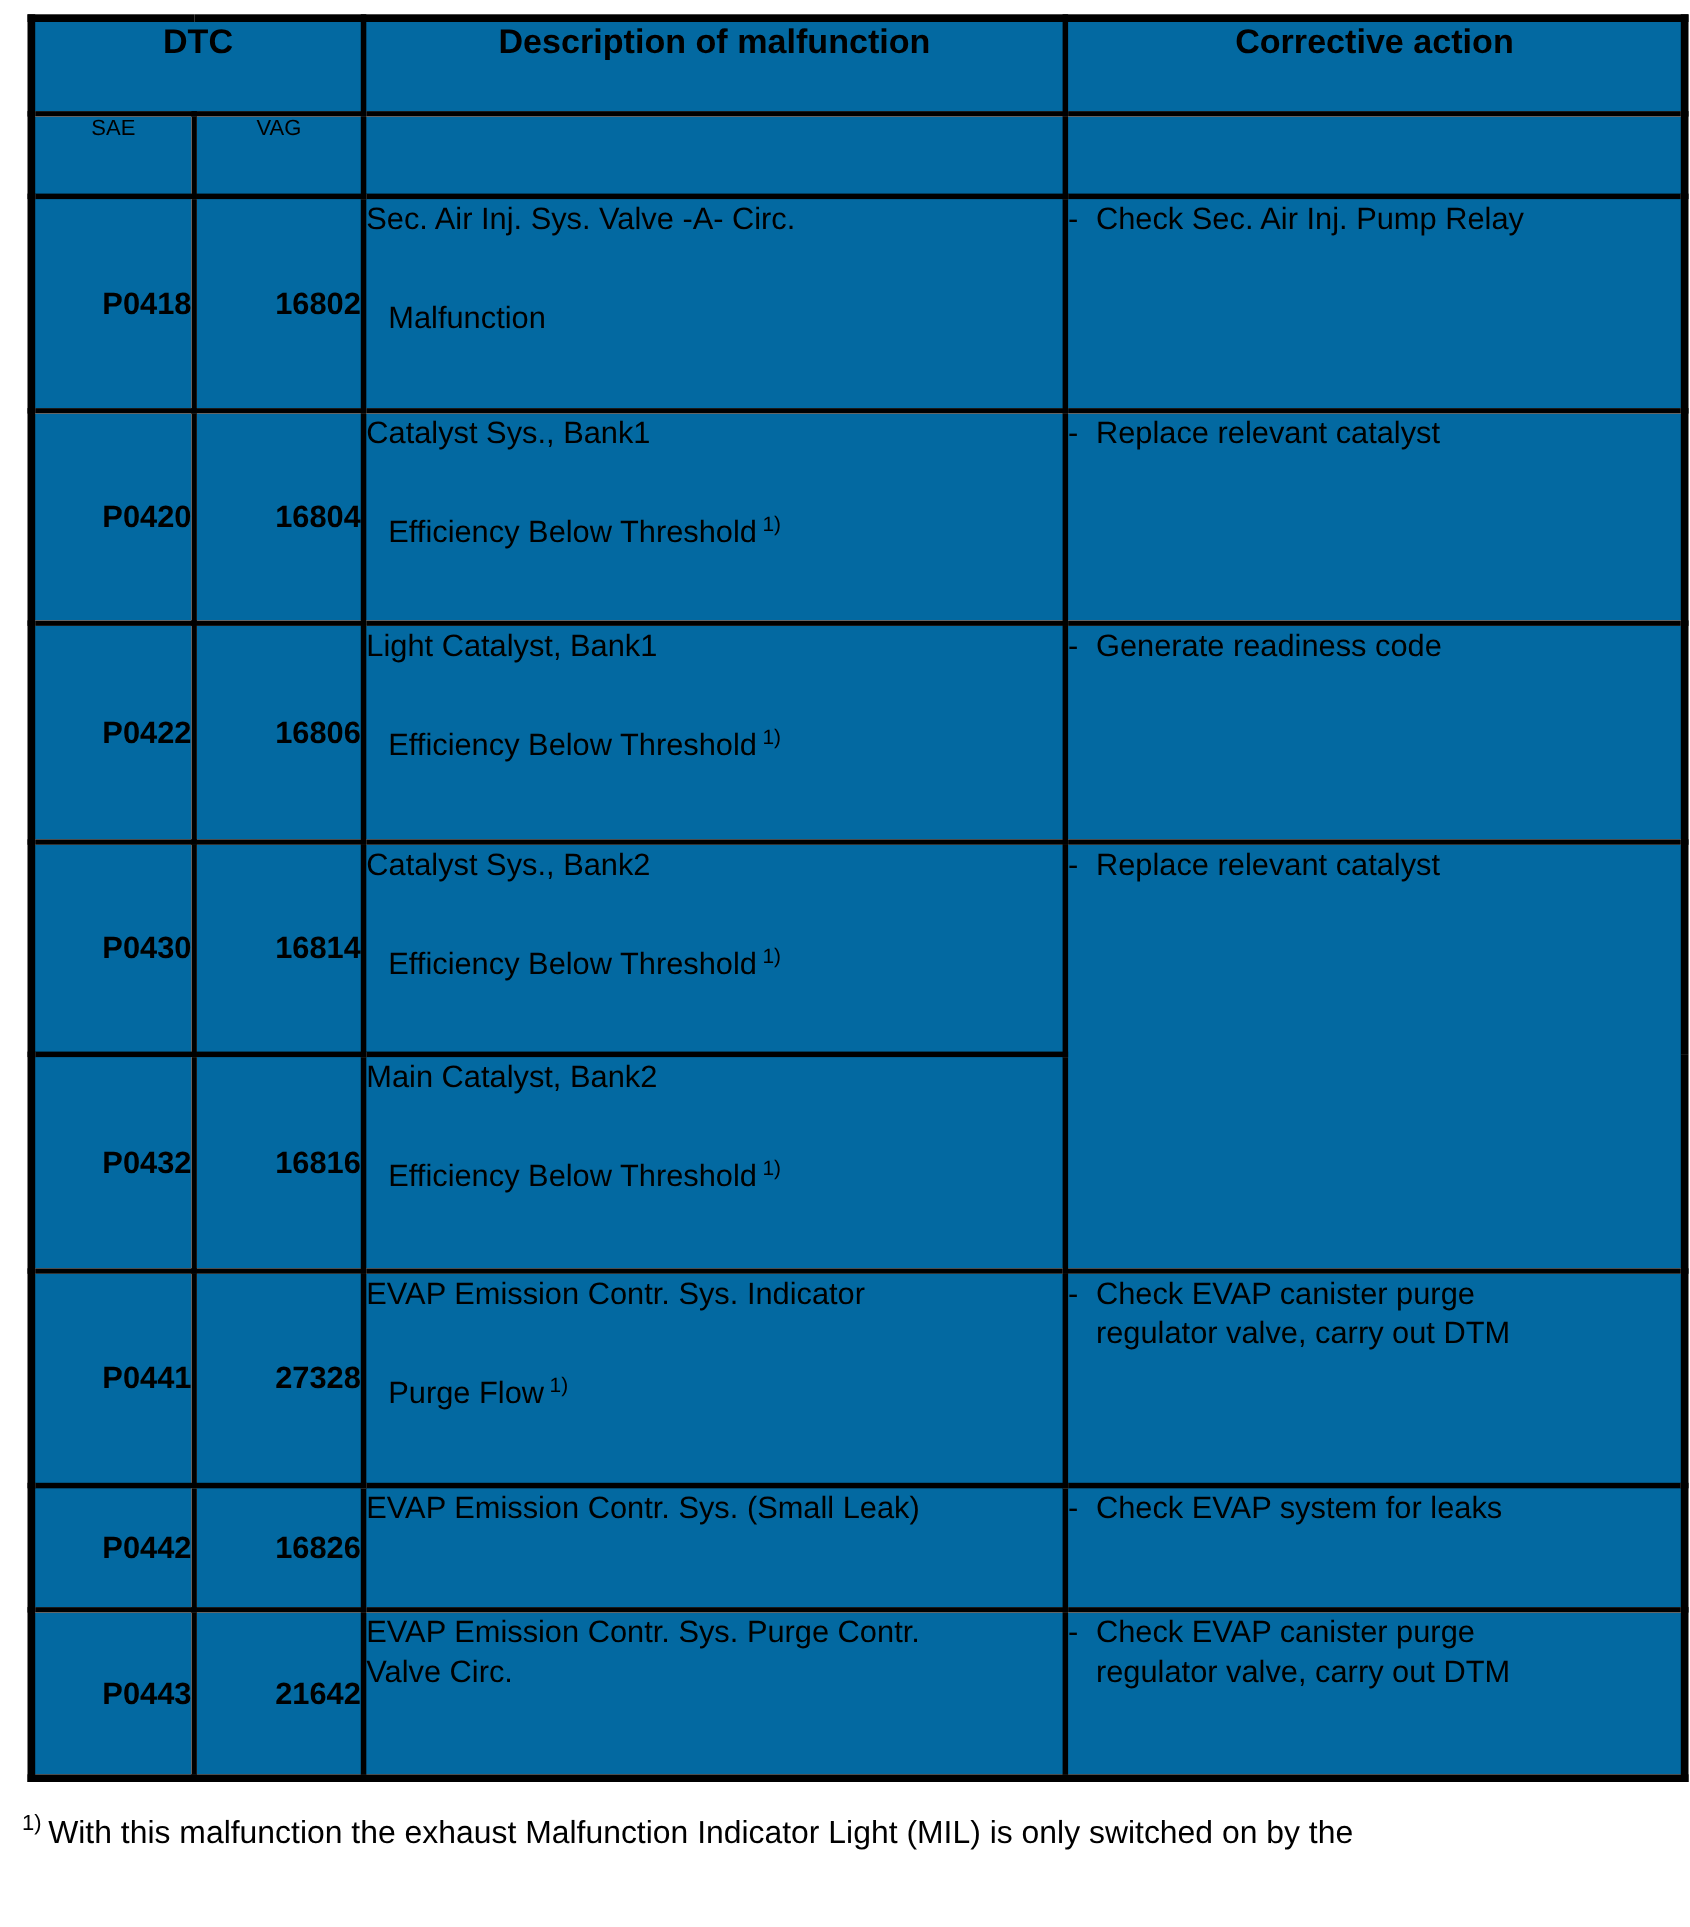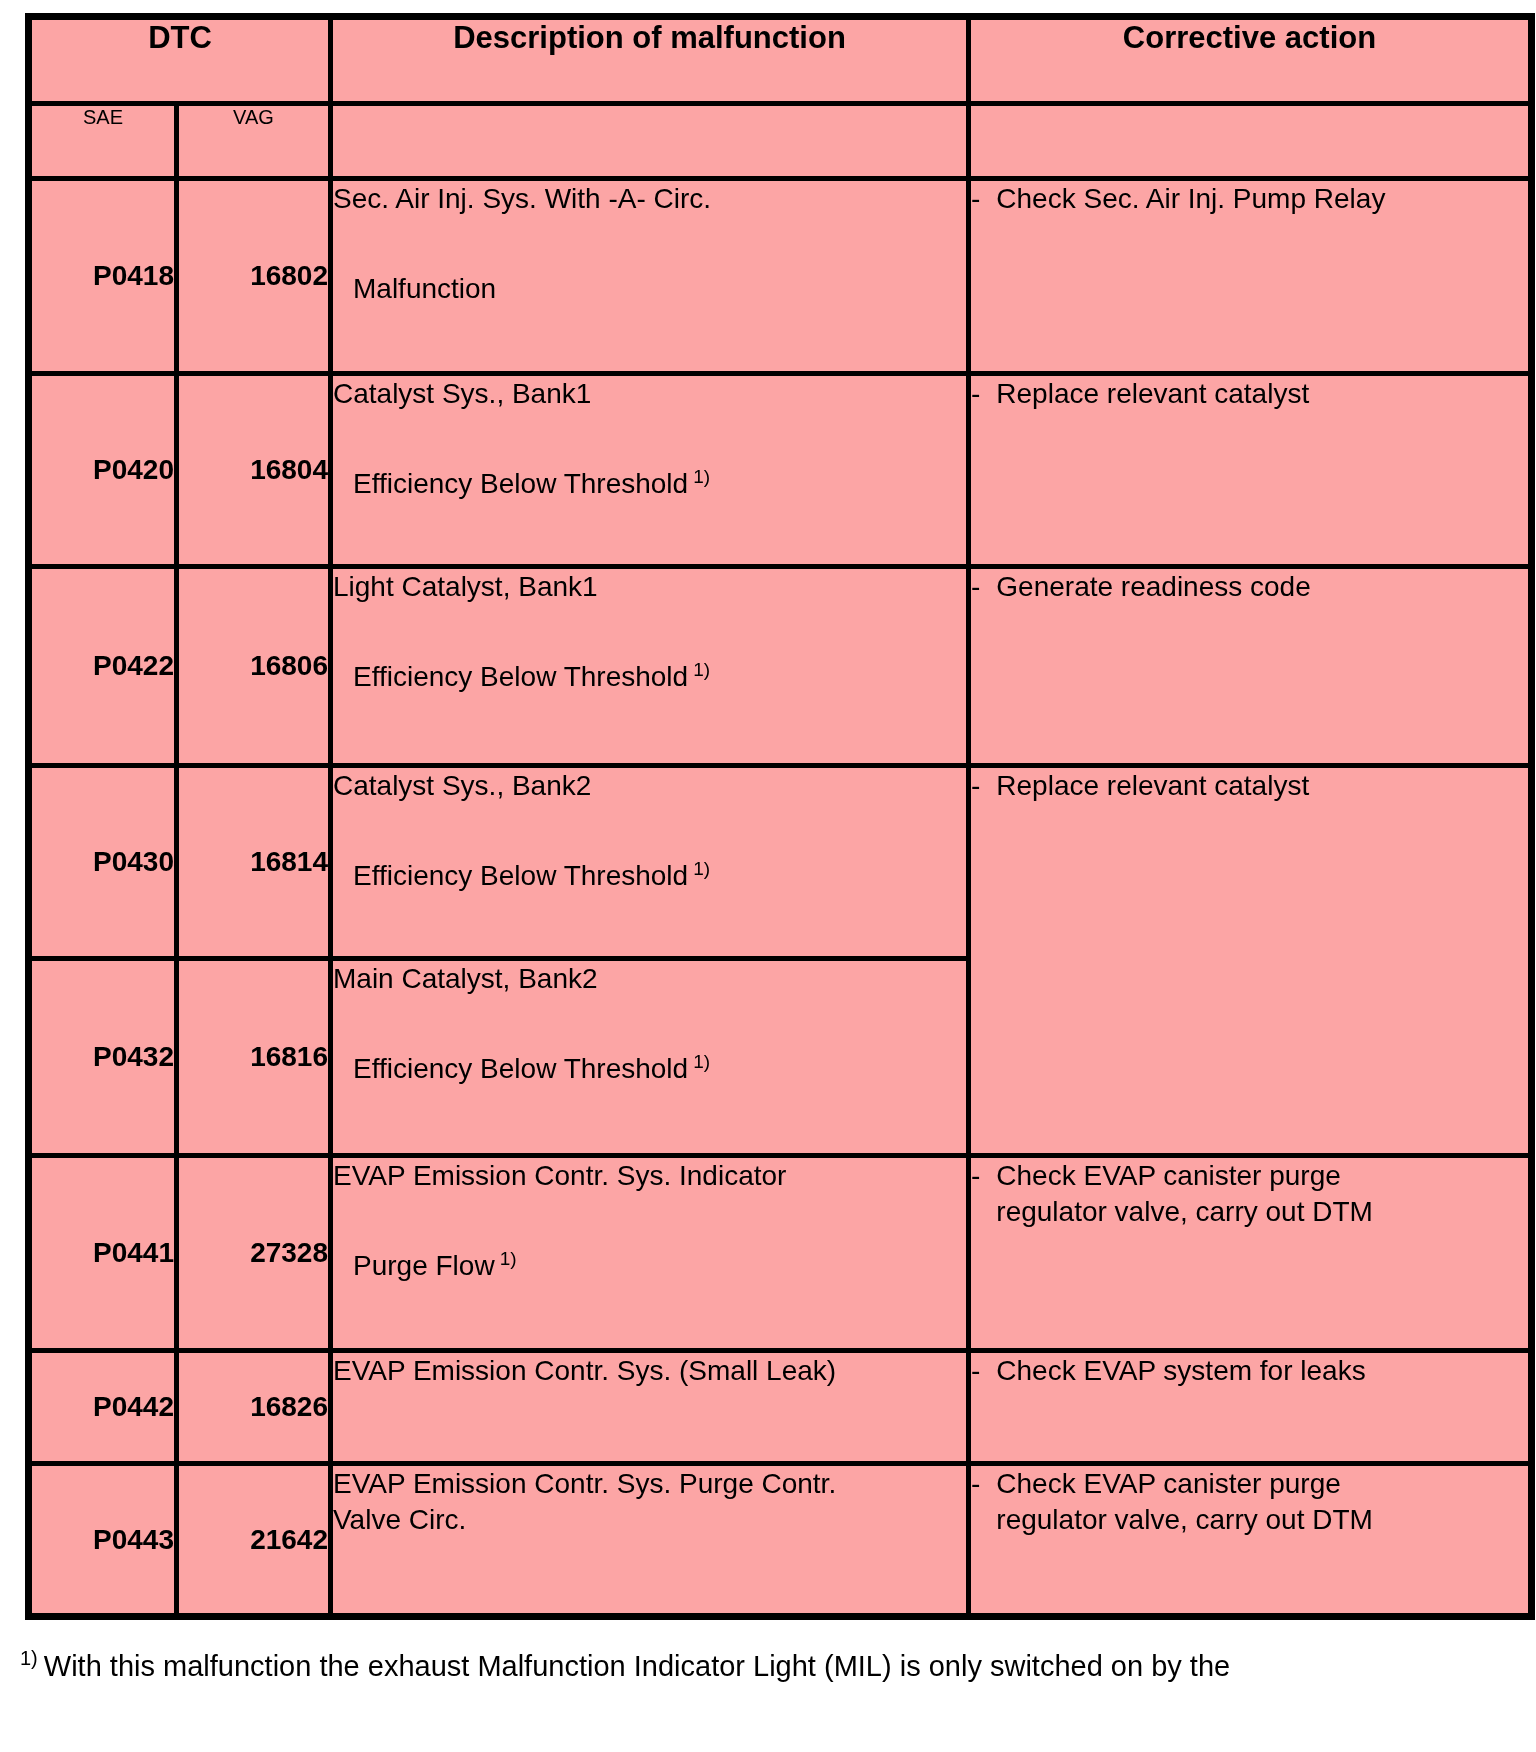--- a/index.html
+++ b/index.html
@@ -26,21 +26,21 @@
   }
   table.dtc, table.dtc th, table.dtc td {
     border: 5px solid #000000;
   }
   table.dtc {
     border-width: 7px;
   }
   table.dtc th, table.dtc td {
     padding: 0;
     overflow: hidden;
-    background: #fca5a5;
+    background: #0369a1;
     margin-top: 12px;
   }
   th.main {
     font-size: 31px;
     font-weight: bold;
     text-align: center;
     vertical-align: top;
     padding-top: 12px;
   }
   th.sub {
@@ -121,21 +121,21 @@
         <th class="sub"></th>
         <th class="sub"></th>
       </tr>
     </thead>
     <tbody>
 
     <tr style="height: 195px;">
           <td class="code">P0418</td>
           <td class="code">16802</td>
           <td class="desc spread">
-            <div class="desc-line"><span>Sec. Air Inj. Sys. With -A- Circ.</span></div>
+            <div class="desc-line"><span>Sec. Air Inj. Sys. Valve -A- Circ.</span></div>
             <div class="desc-line"><span>Malfunction</span></div>
           </td>
           <td class="corr">
             <div class="corr-wrap">
               <span>-</span>
               <div class="corr-text">
                 <div>Check Sec. Air Inj. Pump Relay</div>
               </div>
             </div>
           </td>

